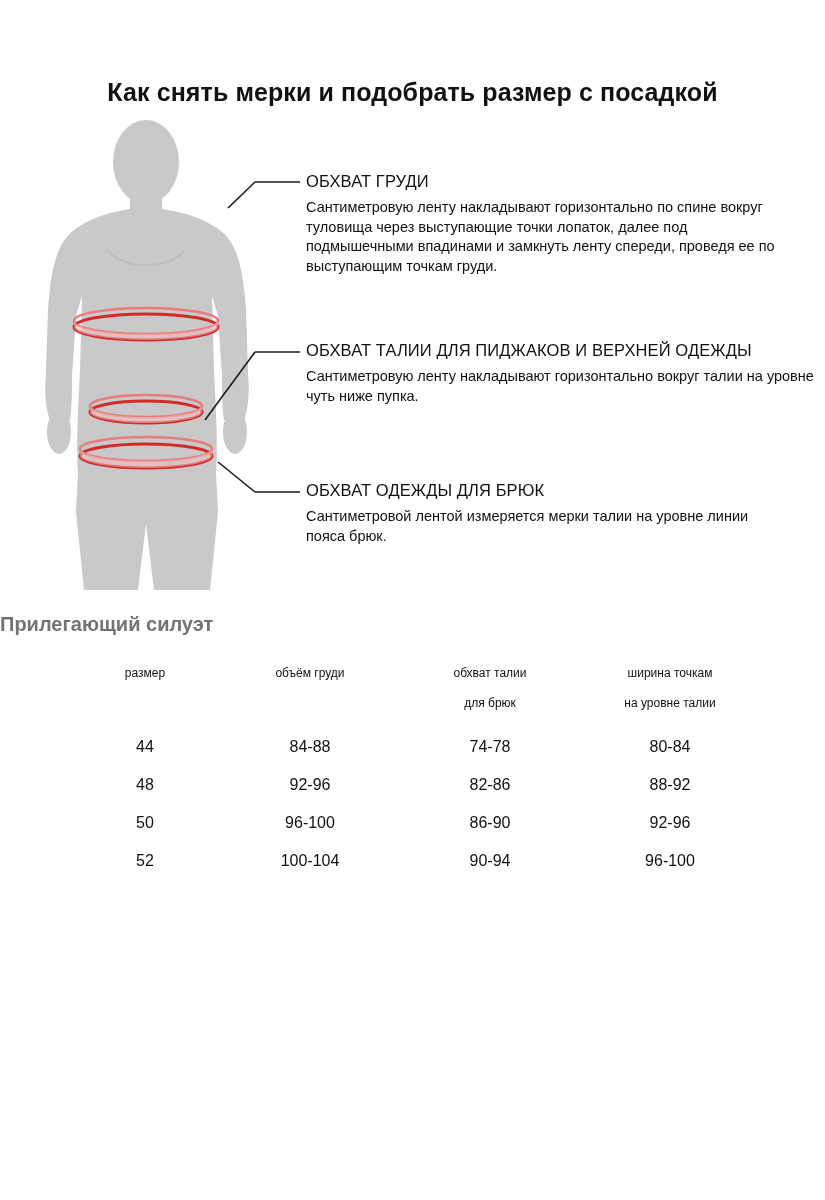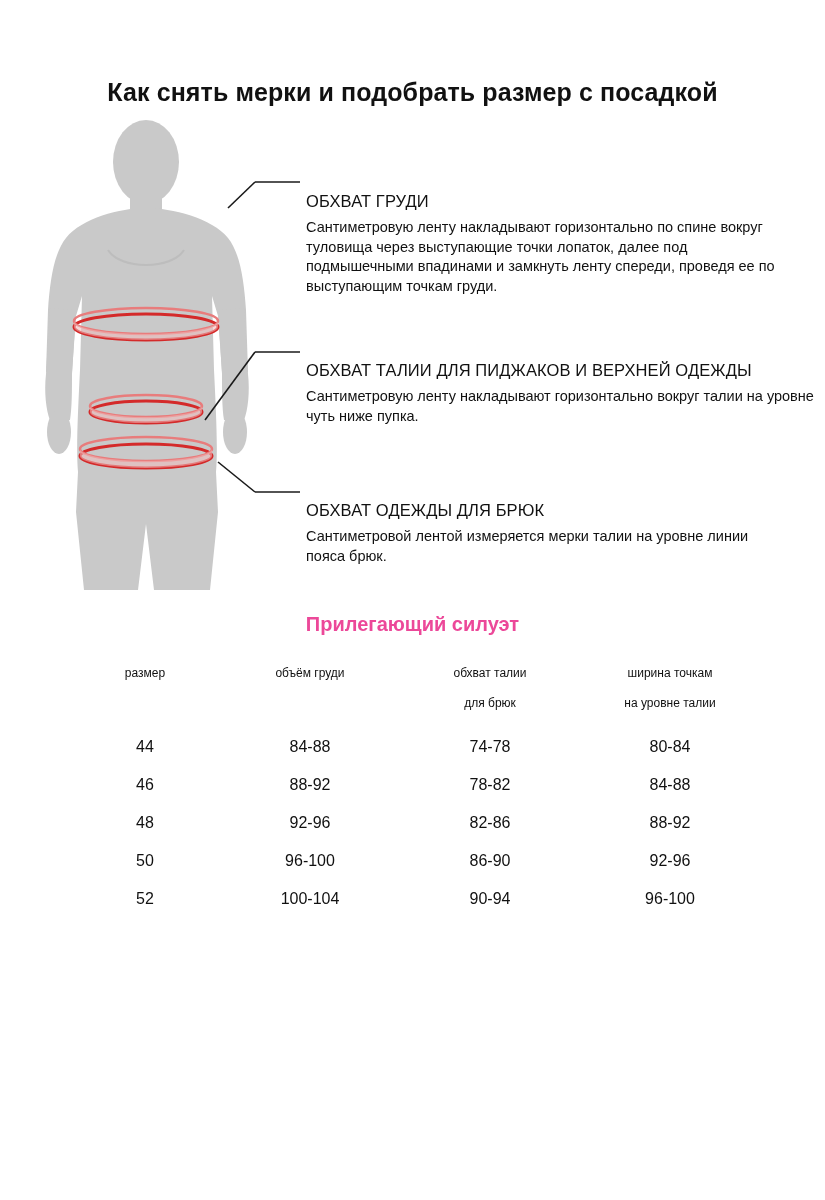--- a/index.html
+++ b/index.html
@@ -43,21 +43,20 @@
     width: 290px;
     height: 490px;
   }
   .figure-wrap svg {
     display: block;
   }
 
   
   .callout {
     position: absolute;
-    margin-top: 20px;
   }
   .callout-title {
     font-size: 16.5px;
     font-weight: normal;
     color: #111111;
     letter-spacing: 0.1px;
     white-space: nowrap;
   }
   .callout-body {
     font-size: 14.5px;
@@ -79,24 +78,24 @@
     height: 1200px;
     pointer-events: none;
   }
 
   
   .table-title {
     position: absolute;
     top: 613px;
     left: 0;
     width: 825px;
-    text-align: center;
+    text-align: left;
     font-size: 20px;
     font-weight: bold;
-    color: #ec4899;
+    color: #737373;
   }
 
   .size-table {
     position: absolute;
     top: 660px;
     left: 70px;
     width: 690px;
     border-collapse: collapse;
   }
   .size-table th,
@@ -237,26 +236,20 @@
       </tr>
     </thead>
     <tbody>
       <tr>
         <td>44</td>
         <td>84-88</td>
         <td>74-78</td>
         <td>80-84</td>
       </tr>
       <tr>
-        <td>46</td>
-        <td>88-92</td>
-        <td>78-82</td>
-        <td>84-88</td>
-      </tr>
-      <tr>
         <td>48</td>
         <td>92-96</td>
         <td>82-86</td>
         <td>88-92</td>
       </tr>
       <tr>
         <td>50</td>
         <td>96-100</td>
         <td>86-90</td>
         <td>92-96</td>

